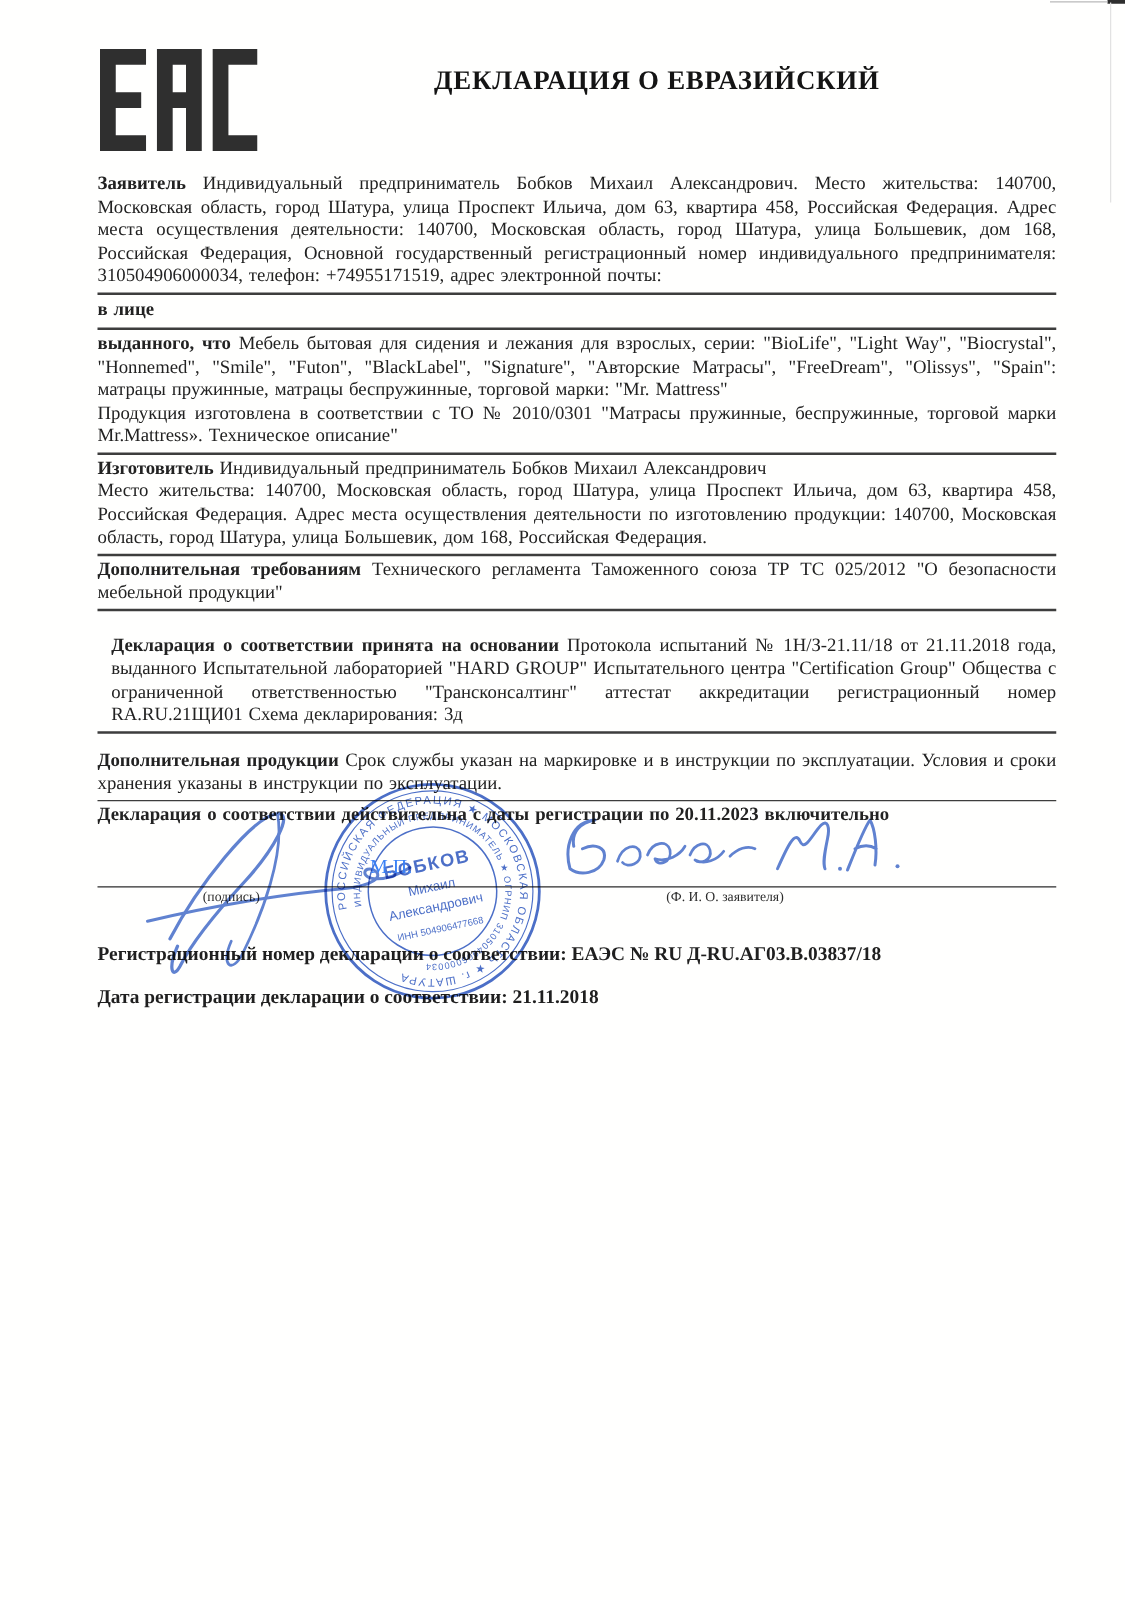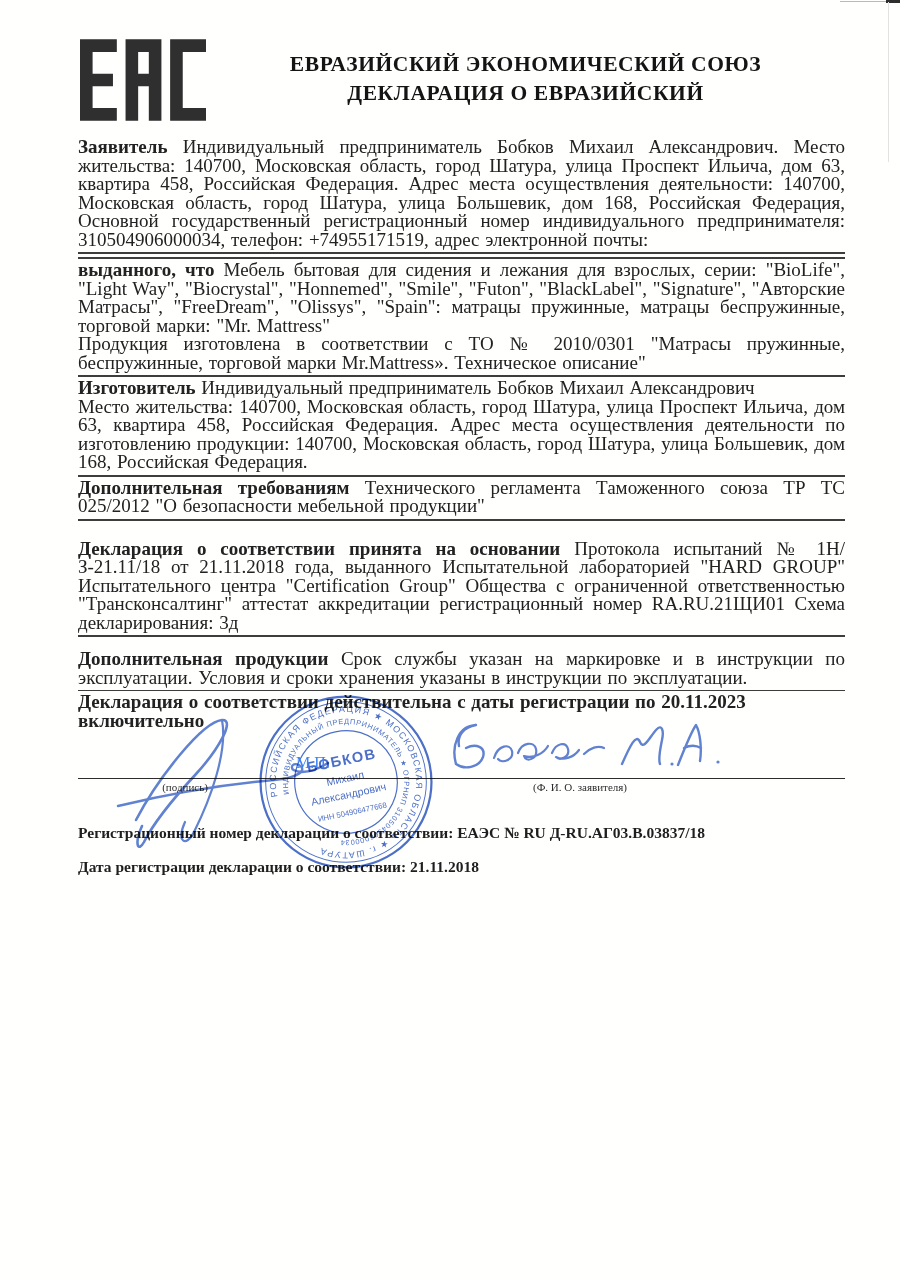--- a/index.html
+++ b/index.html
@@ -20,29 +20,29 @@
   .header { display:flex; align-items:flex-start; margin-top:38px; }
   .eac-logo { width:126px; height:84px; flex:0 0 auto; color:#2f2f2f; margin-left:2px; }
   .eac-logo svg { width:100%; height:100%; }
   .titles { flex:1; text-align:center; padding-top:12px; }
   .title-line {
     font-weight:bold; font-size:21.5px; line-height:29px;
     color:#141414; letter-spacing:0.6px;
   }
 
   
-  .para { font-size:19px; line-height:18.5px; text-align:justify; color:#222; word-spacing:1px; }
+  .para { font-size:15px; line-height:18.5px; text-align:justify; color:#222; word-spacing:1px; }
   .lead { font-weight:bold; }
   .plain-line { text-align:left; }
   .hrule { border:none; border-top:2px solid #3d3d3d; height:0; margin:3px 0 2px 0; }
   .hrule.thin { border-top-width:1.5px; }
 
   .sec-applicant { margin-top:16px; }
   .sec-inlice { padding:1px 0 2px 0; }
-  .sec-basis { margin-top:19px; }
+  .sec-basis { margin-top:19px;margin-left:11px; }
   .sec-additional { margin-top:13px; }
   .validity { font-weight:bold; }
 
   
   .sig-area { position:relative; height:72px; }
   .sig-line { position:absolute; left:0; right:0; top:48px; border-top:1.5px solid #2c2c2c; }
   .cap { position:absolute; top:51px; font-size:11px; color:#2c2c2c; transform:translateX(-50%); white-space:nowrap; }
   .cap-sign { left:107px; }
   .cap-name { left:502px; }
   .mp-mark { position:absolute; left:218px; top:24px; font-size:16px; color:#3b82f6; z-index:1; }
@@ -72,30 +72,32 @@
 
     <div class="header">
       <div class="eac-logo">
         <svg viewBox="0 0 130 84" aria-hidden="true">
           <path fill="currentColor" d="M0 0 H38 V13 H13 V35.5 H34 V48.5 H13 V71 H38 V84 H0 Z"></path>
           <path fill="currentColor" d="M47 84 V0 H84 V84 H71 V13 H60 V84 Z M60 35.5 H71 V48.5 H60 Z"></path>
           <path fill="currentColor" d="M93 0 H130 V13 H106 V71 H130 V84 H93 Z"></path>
         </svg>
       </div>
       <div class="titles">
-        <div class="title-line">ЕВРАЗИЙСКИЙ ЭКОНОМИЧЕСКИЙ СОЮЗ</div>
         <div class="title-line">ДЕКЛАРАЦИЯ О ЕВРАЗИЙСКИЙ</div>
       </div>
     </div>
 
     <div class="sec-applicant">
       <p class="para"><b class="lead">Заявитель</b> <span>Индивидуальный предприниматель Бобков Михаил Александрович. Место жительства: 140700, Московская область, город Шатура, улица Проспект Ильича, дом 63, квартира 458, Российская Федерация. Адрес места осуществления деятельности: 140700, Московская область, город Шатура, улица Большевик, дом 168, Российская Федерация, Основной государственный регистрационный номер индивидуального предпринимателя: 310504906000034, телефон: +74955171519, адрес электронной почты:</span></p>
     </div>
     <hr class="hrule">
 
+    <div class="sec-inlice">
+      <p class="para plain-line"><b class="lead">в лице</b></p>
+    </div>
     <hr class="hrule">
 
     <div>
       <p class="para"><b class="lead">выданного, что</b> <span>Мебель бытовая для сидения и лежания для взрослых, серии: "BioLife", "Light Way", "Biocrystal", "Honnemed", "Smile", "Futon", "BlackLabel", "Signature", "Авторские Матрасы", "FreeDream", "Olissys", "Spain": матрацы пружинные, матрацы беспружинные, торговой марки: "Mr. Mattress"</span></p>
       <p class="para">Продукция изготовлена в соответствии с ТО № 2010/0301 "Матрасы пружинные, беспружинные, торговой марки Mr.Mattress». Техническое описание"</p>
     </div>
     <hr class="hrule">
 
     <div>
       <p class="para plain-line"><b class="lead">Изготовитель</b> <span>Индивидуальный предприниматель Бобков Михаил Александрович</span></p>

